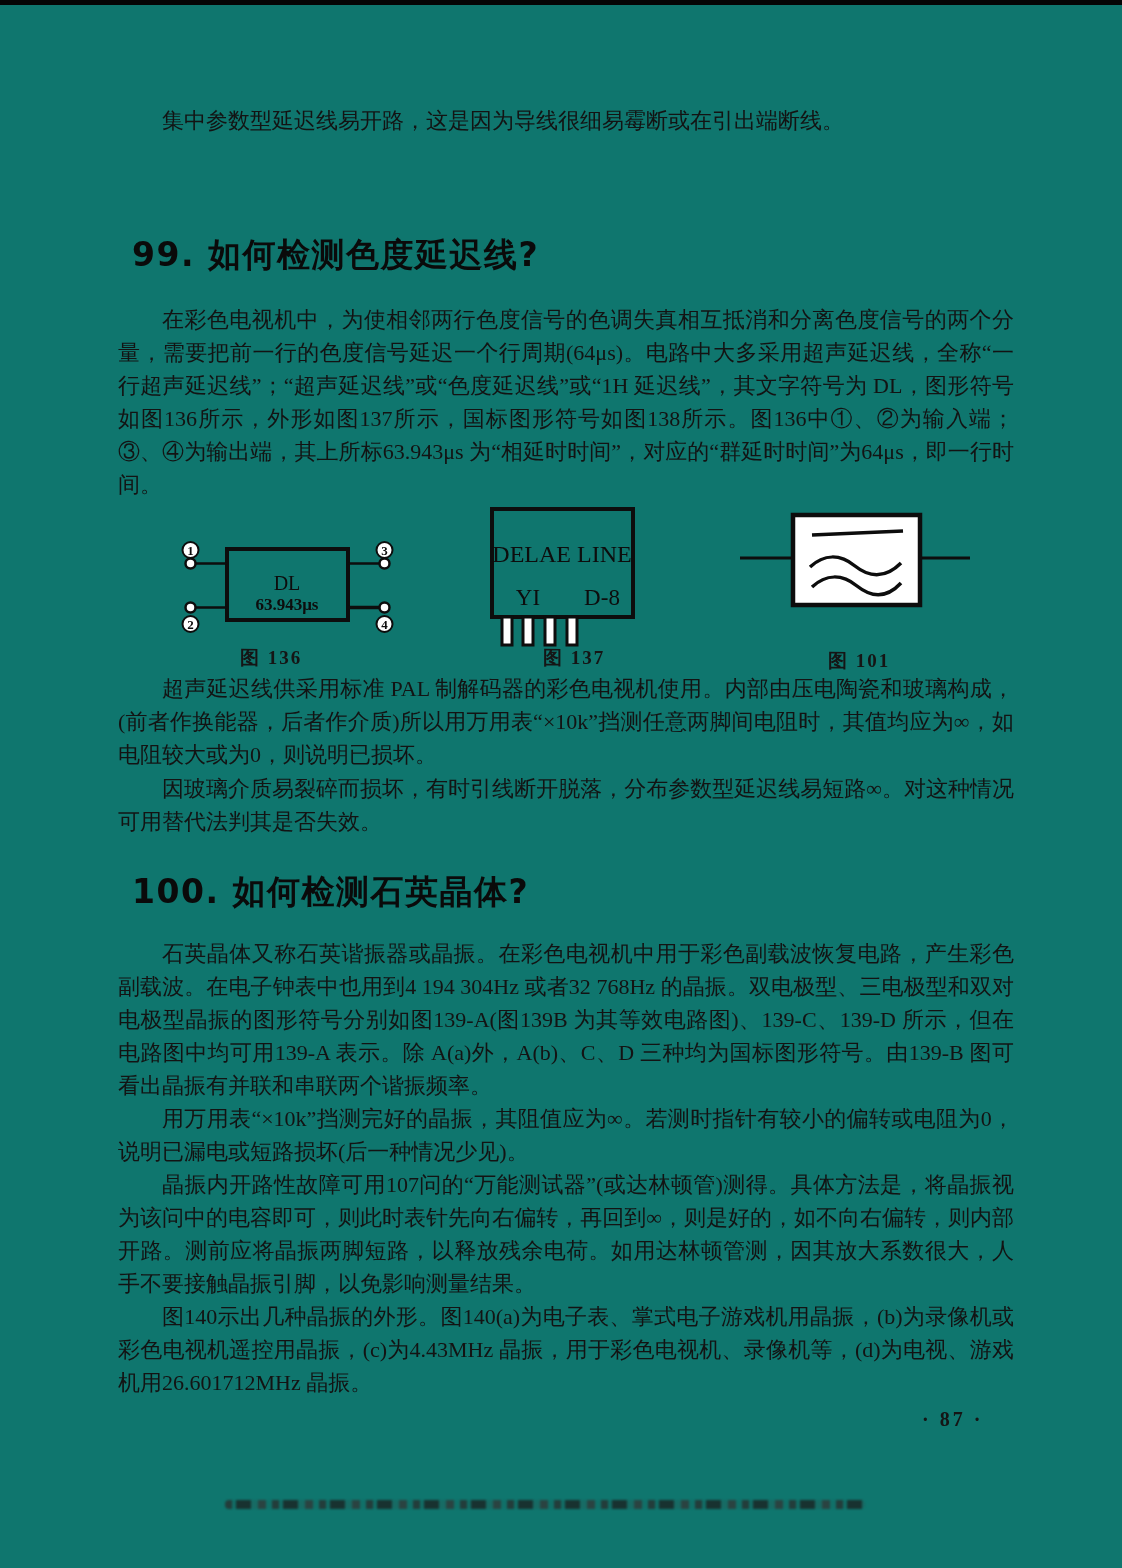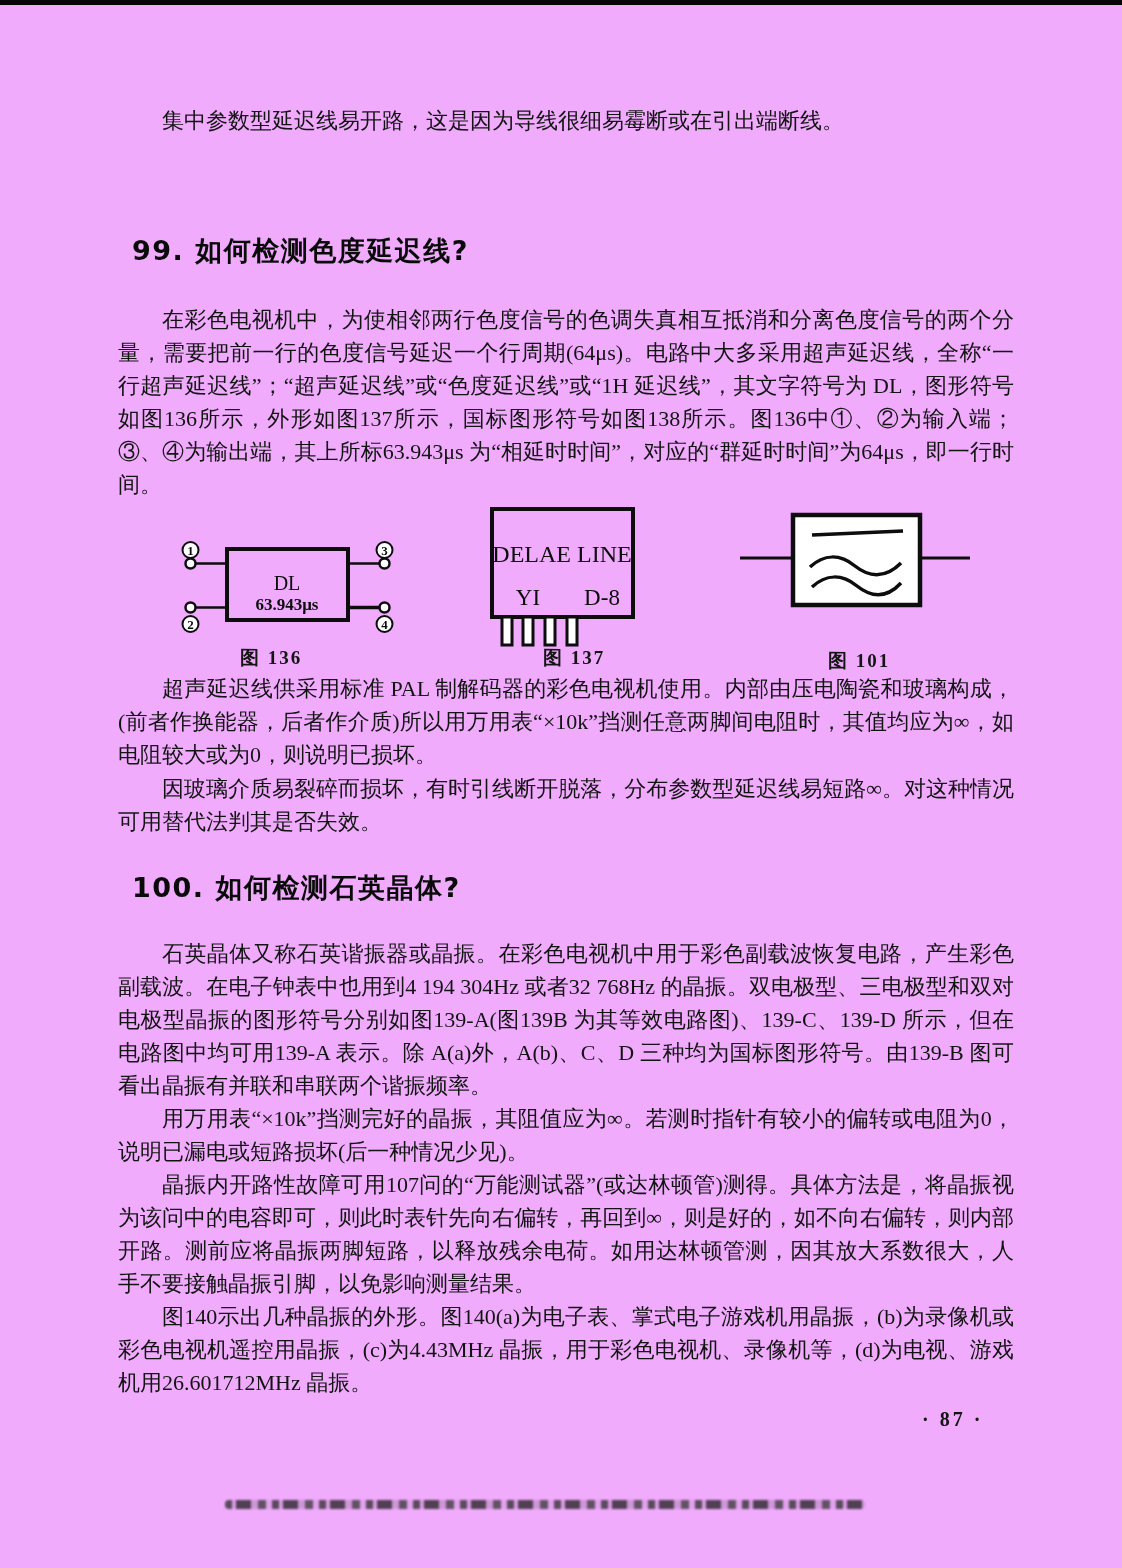--- a/index.html
+++ b/index.html
@@ -1,37 +1,37 @@
 <!DOCTYPE html>
 <html><head>
 <meta charset="utf-8">
 <style>
   html,body { margin:0; padding:0; background:#888; }
   #page {
     position:relative;
     width:1122px; height:1568px;
-    background:#f0abfc;
+    background:#0f766e;
     overflow:hidden;
     font-family:"Liberation Serif","DejaVu Serif",serif;
     color:#111;
   }
   .scan-top-bar {
     position:absolute; left:0; top:0; width:1122px; height:5px;
     background:#050505;
   }
   .para {
     position:absolute; left:118px; width:896px;
     font-size:22px; line-height:33px;
     text-align:justify; text-indent:2em;
     color:#131313;
   }
   .heading {
     position:absolute; left:132px;
     font-family:"DejaVu Sans","Liberation Sans",sans-serif;
-    font-weight:bold; font-size:27px; letter-spacing:1.5px;
+    font-weight:bold; font-size:33px; letter-spacing:1.5px;
     color:#0a0a0a; white-space:nowrap;
   }
   .fig { position:absolute; }
   .fig svg { display:block; }
   .fig-caption {
     position:absolute;
     font-size:19px; font-weight:bold; letter-spacing:2px;
     color:#151515; white-space:nowrap;
   }
   .page-number {

